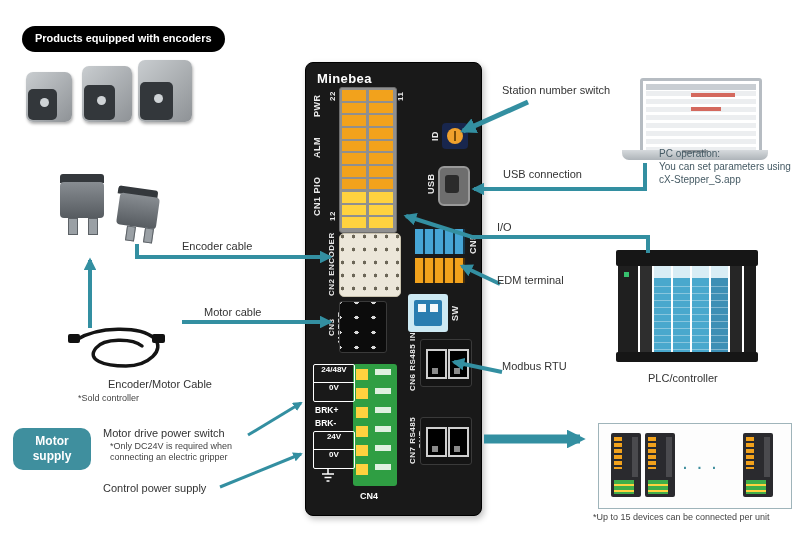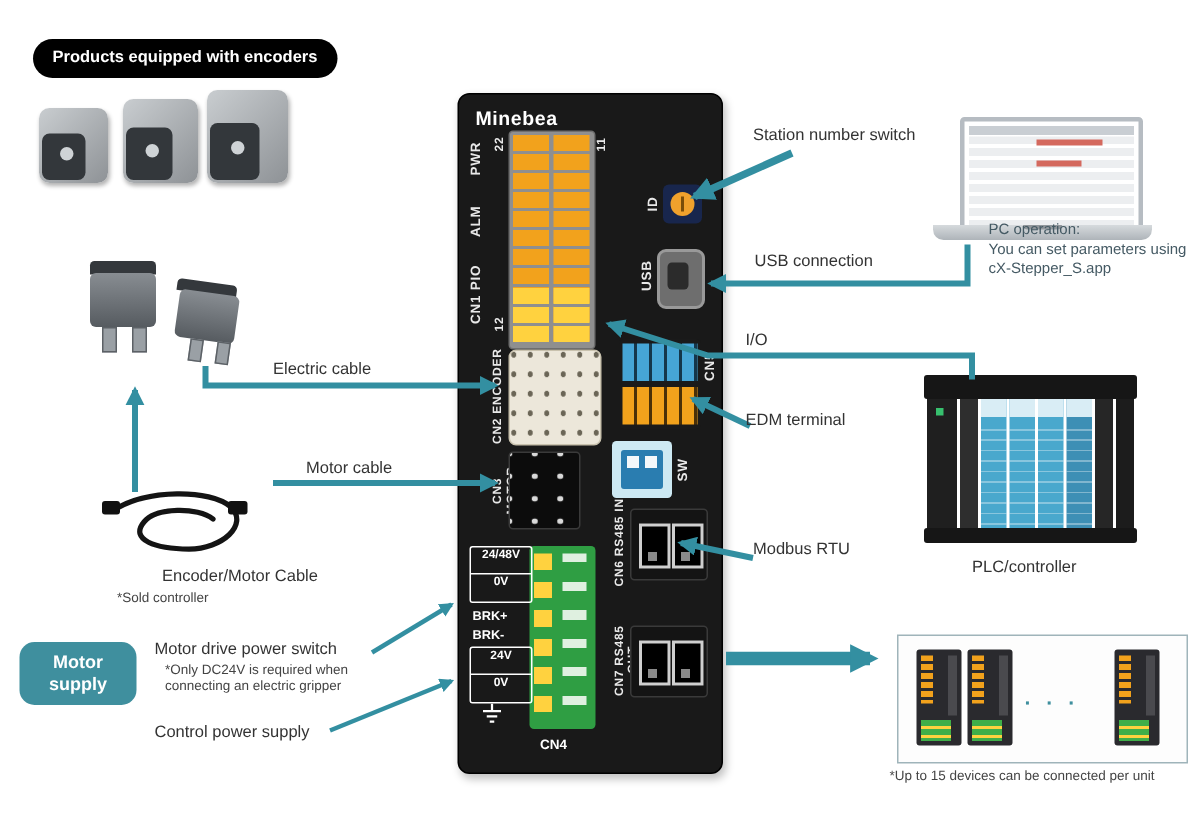--- a/index.html
+++ b/index.html
@@ -253,21 +253,21 @@
           <line x1="6.5" y1="12" x2="9.5" y2="12"></line>
       </g>
     </svg>
   </div>
 
   <div class="lbl txt" style="left:502px;top:84px;">Station number switch</div>
   <div class="lbl txt" style="left:503px;top:168px;">USB connection</div>
   <div class="lbl txt" style="left:497px;top:221px;">I/O</div>
   <div class="lbl txt" style="left:497px;top:274px;">EDM terminal</div>
   <div class="lbl txt" style="left:502px;top:360px;">Modbus RTU</div>
-  <div class="lbl txt" style="left:182px;top:240px;">Electric cable</div>
+  <div class="lbl txt" style="left:182px;top:240px;">Encoder cable</div>
   <div class="lbl txt" style="left:204px;top:306px;">Motor cable</div>
   <div class="lbl txt" style="left:76px;top:378px;margin-left:32px;">Encoder/Motor Cable</div>
   <div class="lbl small txt" style="left:78px;top:393px;">*Sold controller</div>
   <div class="lbl txt" style="left:103px;top:427px;">Motor drive power switch</div>
   <div class="lbl small txt" style="left:110px;top:441px;width:148px;line-height:11px;">*Only DC24V is required when connecting an electric gripper</div>
   <div class="lbl txt" style="left:103px;top:482px;">Control power supply</div>
 
   <div class="lap-screen">
     <div class="lap-head"></div>
     <div class="lap-rows"></div>

